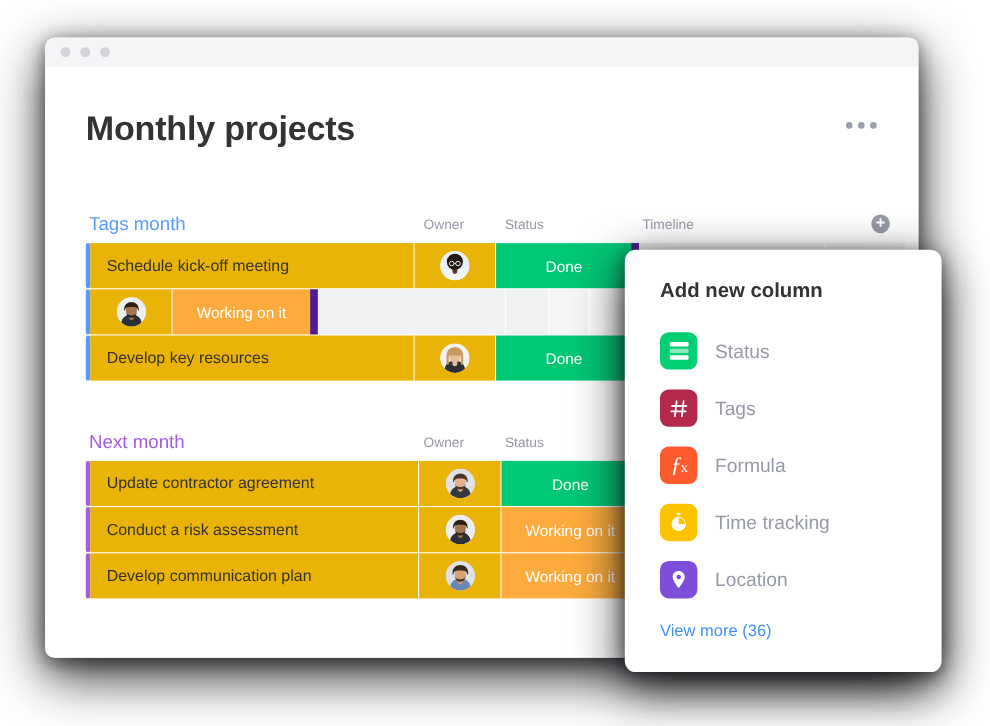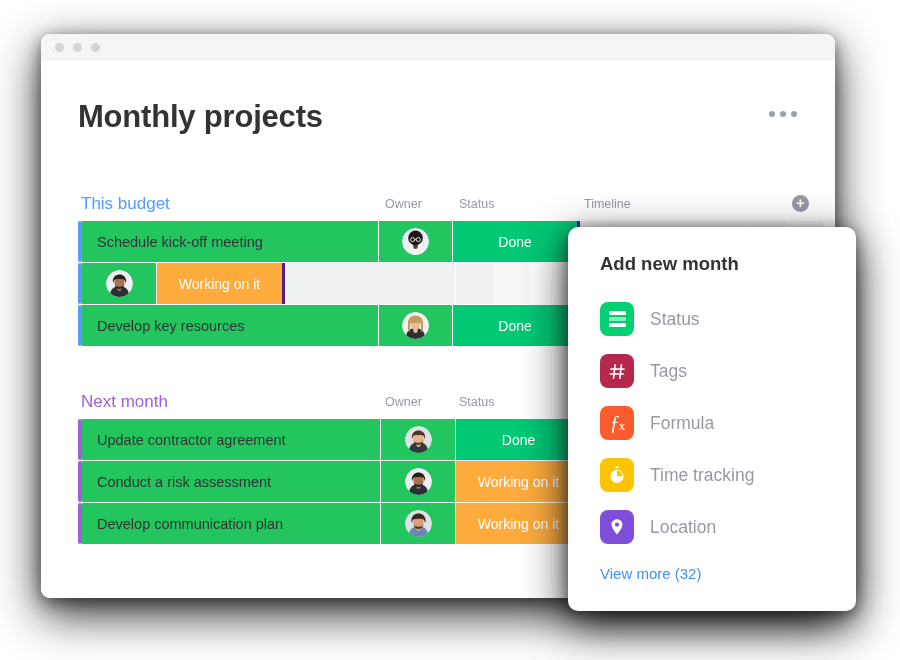--- a/index.html
+++ b/index.html
@@ -140,21 +140,21 @@
     margin-bottom: 1px;
     display: flex;
     align-items: stretch;
   }
   .colorbar {
     width: 4px;
     border-radius: 2px;
     flex: 0 0 4px;
   }
   .cell {
-    background: #22c55e;
+    background: #eab308;
     border-right: 1px solid #ffffff;
     display: flex;
     align-items: center;
   }
   .cell.name {
     width: 299px;
     padding-left: 15px;
     font-size: 14.5px;
     color: #333333;
     box-sizing: border-box;
@@ -162,21 +162,21 @@
   .cell.owner {
     width: 74px;
     justify-content: center;
   }
   .cell.status {
     width: 125px;
     justify-content: center;
     color: #ffffff;
     font-size: 14px;
     background: #f5f6f8;
-    border-right: 3px solid #4c1d95;
+    border-right: 7px solid #4c1d95;
     white-space: nowrap;
     overflow: hidden;
   }
   .cell.timeline {
     width: 170px;
     justify-content: center;
     background: #f0f1f3;
   }
   .cell.plus {
     width: 38px;
@@ -288,21 +288,21 @@
         <div id="page-title">Monthly projects</div>
         <div id="kebab">
           <i></i>
             <i></i>
             <i></i>
         </div>
       </div>
 
       <div class="group" id="group-0">
         <div class="group-header">
-          <div class="group-name" style="color: rgb(87, 155, 252);">This budget</div>
+          <div class="group-name" style="color: rgb(87, 155, 252);">Tags month</div>
           <div class="colhead owner">Owner</div>
           <div class="colhead status">Status</div>
           <div class="colhead timeline">Timeline</div>
           <div id="addcol">+</div>
         </div>
         <div class="rows">
             <div class="row">
               <div class="colorbar" style="background: rgb(87, 155, 252);"></div>
               <div class="cell name">Schedule kick-off meeting</div>
               <div class="cell owner">
@@ -429,21 +429,21 @@
               </div>
               <div class="cell status" style="background: rgb(253, 171, 61);">Working on it</div>
             </div>
           </div>
       </div>
 
     </div>
   </div>
 
   <div id="popup">
-    <div id="popup-title">Add new month</div>
+    <div id="popup-title">Add new column</div>
     <div id="popup-items">
         <div class="col-item">
           <div class="col-icon" style="background: rgb(0, 208, 114);">
             <span class="stat-glyph">
               <i></i>
               <i class="dim"></i>
               <i></i>
             </span>
           </div>
           <div class="col-label">Status</div>
@@ -475,16 +475,16 @@
         <div class="col-item">
           <div class="col-icon" style="background: rgb(126, 78, 216);">
             <svg width="20" height="20" viewBox="0 0 24 24">
               <path d="M12 2.6c-3.7 0-6.6 2.9-6.6 6.5 0 4.7 6.6 12 6.6 12s6.6-7.3 6.6-12c0-3.6-2.9-6.5-6.6-6.5z" fill="#ffffff"></path>
               <circle cx="12" cy="9.1" r="2.5" fill="#7e4ed8"></circle>
             </svg>
           </div>
           <div class="col-label">Location</div>
         </div>
       </div>
-    <div id="view-more">View more (32)</div>
+    <div id="view-more">View more (36)</div>
   </div>
 
 </div>
 
 </body></html>

